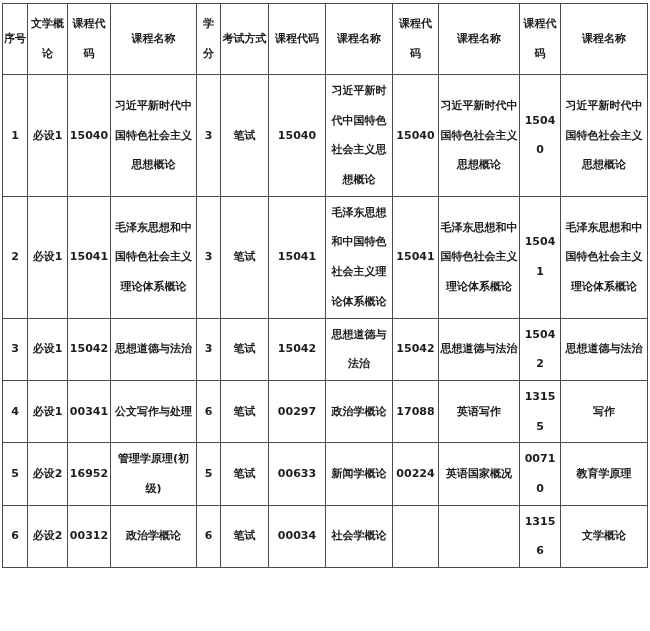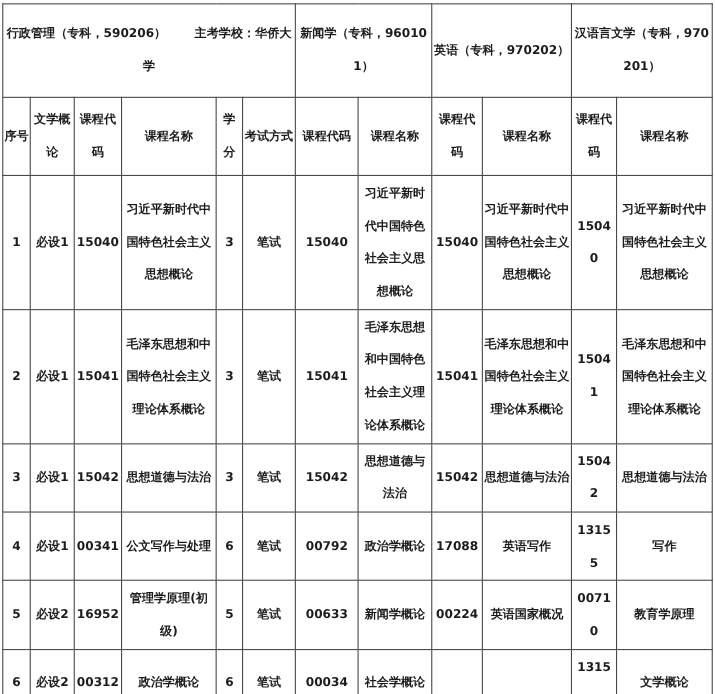--- a/index.html
+++ b/index.html
@@ -59,29 +59,20 @@
         <col style="width:24px">
         <col style="width:48px">
       <col style="width:57px">
         <col style="width:67px">
         <col style="width:46px">
       <col style="width:81px">
         <col style="width:41px">
         <col style="width:87px">
     </colgroup>
     <thead>
-      <tr class="program-row">
-        <th colspan="6">
-          <span>行政管理（专科，590206）</span>
-          <span class="school-gap">主考学校：华侨大学</span>
-        </th>
-        <th colspan="2">新闻学（专科，960101）</th>
-        <th colspan="2">英语（专科，970202）</th>
-        <th colspan="2">汉语言文学（专科，970201）</th>
-      </tr>
       <tr class="colhead-row">
         <th>序号</th>
         <th>文学概论</th>
         <th>课程代码</th>
         <th>课程名称</th>
         <th>学分</th>
         <th>考试方式</th>
         <th>课程代码</th>
         <th>课程名称</th>
         <th>课程代码</th>
@@ -133,21 +124,21 @@
           <td>15042</td>
           <td>思想道德与法治</td>
         </tr>
         <tr>
           <td>4</td>
           <td>必设1</td>
           <td>00341</td>
           <td>公文写作与处理</td>
           <td>6</td>
           <td>笔试</td>
-          <td>00792</td>
+          <td>00297</td>
           <td>政治学概论</td>
           <td>17088</td>
           <td>英语写作</td>
           <td>13155</td>
           <td>写作</td>
         </tr>
         <tr>
           <td>5</td>
           <td>必设2</td>
           <td>16952</td>

